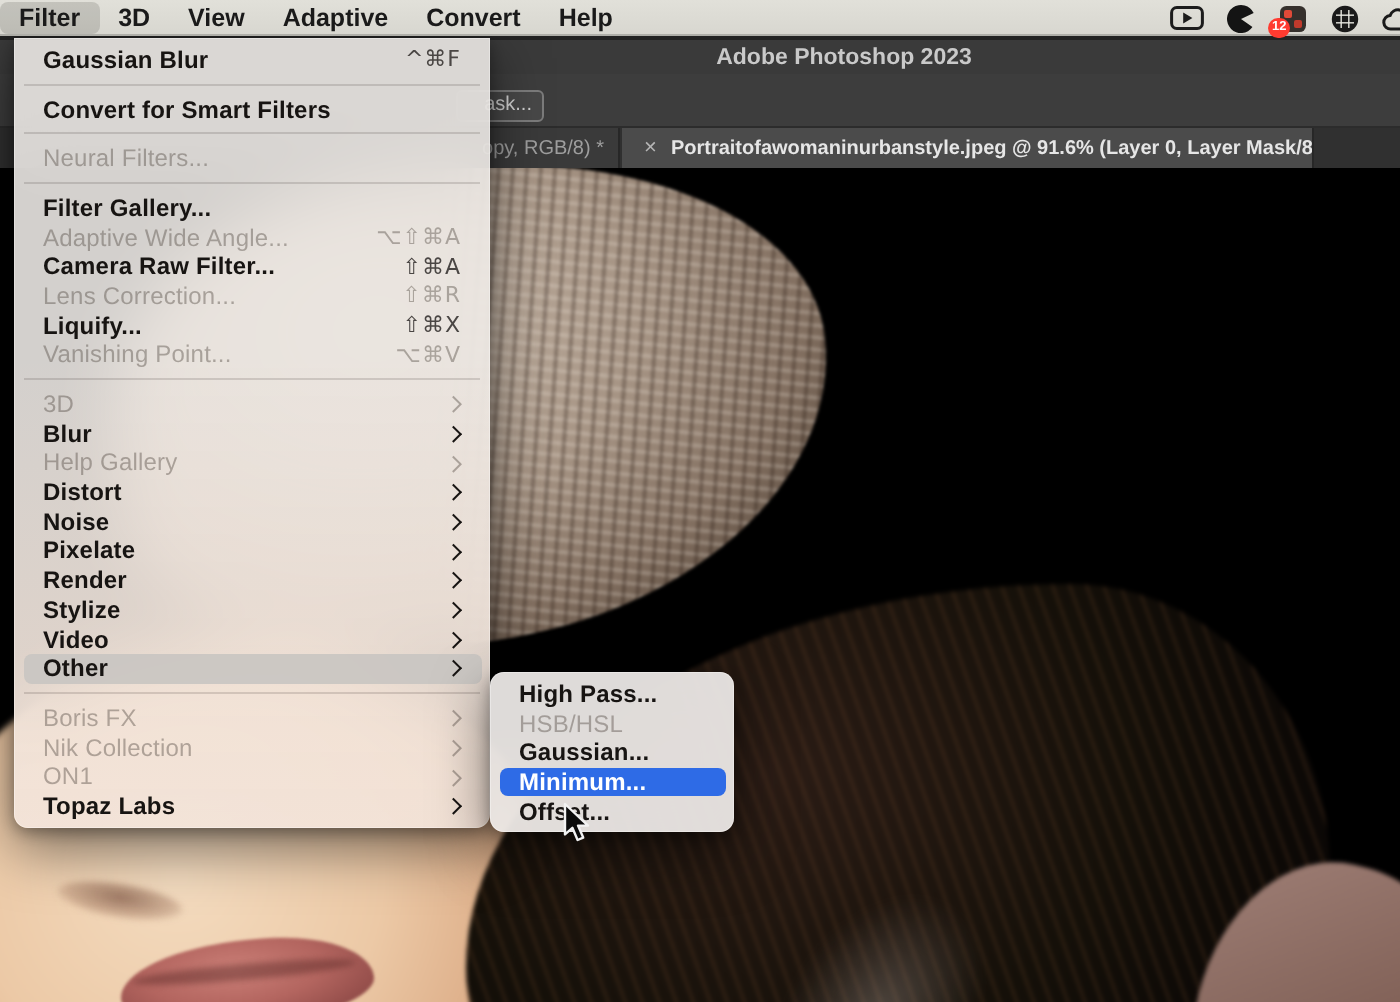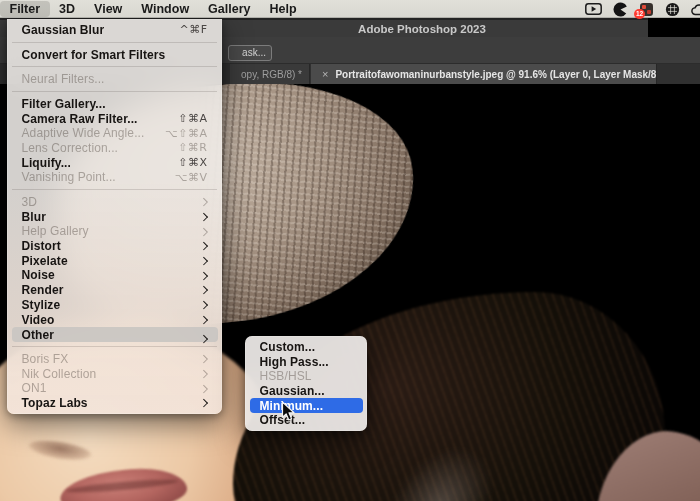--- a/index.html
+++ b/index.html
@@ -59,21 +59,21 @@
   }
   .shoulder {
     left:594px; top:348px; width:140px; height:190px; transform: rotate(14deg);
     border-radius: 45% 55% 40% 60%;
     background: linear-gradient(145deg, #a08077 0%, #7c5c52 55%, #462b24 100%);
     filter: blur(1px);
   }
 
   
   .titlebar {
-    position:absolute; left:0; top:18px; width:648px; height:19px;
+    position:absolute; left:0; top:18px; width:700px; height:19px;
     background:#3a3a3a; border-top:2px solid #232323; z-index:2;
   }
   .titlebar .title {
     position:absolute; left:422px; top:3px; transform:translateX(-50%);
     font-size:11.5px; font-weight:600; color:#c9c9c9; white-space:nowrap;
   }
   .optionsbar {
     position:absolute; left:0; top:37px; width:700px; height:27px;
     background:#3d3d3d; border-bottom:1px solid #2c2c2c; z-index:2;
   }
@@ -120,29 +120,29 @@
   .menu-panel {
     position:absolute; z-index:5;
     background:
       linear-gradient(to bottom, rgba(240,238,235,0) 0%, rgba(240,238,235,0) 40%, rgba(242,216,198,0.35) 78%, rgba(243,219,204,0.5) 100%),
       rgba(240,237,233,0.88);
     backdrop-filter: blur(16px) saturate(1.4);
     -webkit-backdrop-filter: blur(16px) saturate(1.4);
     box-shadow: 0 10px 28px rgba(0,0,0,0.5), 0 2px 8px rgba(0,0,0,0.35), inset 0 0 0 0.5px rgba(255,255,255,0.35);
     padding:3.5px 0;
   }
-  .dropdown { left:7px; top:19px; width:215px; border-radius:0 0 7px 7px; }
+  .dropdown { left:7px; top:19px; width:238px; border-radius:0 0 7px 7px; }
   .submenu  { left:245px; top:336px; width:122px; border-radius:7px; background: rgba(239,236,233,0.93); }
   .mrow {
     height:14.7px; display:flex; align-items:center; margin:0 4.5px; padding:0 10px;
     border-radius:4px; font-size:12px; font-weight:600; color:#171412; letter-spacing:0.1px;
     white-space:nowrap;
   }
   .mrow.dis { color:rgba(82,72,64,0.42); font-weight:400;align-items:center; }
-  .mrow.hl { background:rgba(201,197,194,0.92);align-items:flex-end; }
+  .mrow.hl { background:rgba(201,197,194,0.92); }
   .mrow.sel { background:#2e6be6; color:#fff; }
   .msc { margin-left:auto; font-family:"DejaVu Sans","Liberation Sans",sans-serif; font-size:11px; font-weight:500; color:#4a4644; letter-spacing:0.5px; }
   .dis .msc { color:inherit; }
   .mchev {
     margin-left:auto; width:5.5px; height:5.5px; margin-right:1px;
     border-right:1.7px solid currentColor; border-top:1.7px solid currentColor;
     transform:rotate(45deg); flex:0 0 auto;
   }
   .msep { height:1px; background:rgba(60,50,45,0.17); margin:4.5px 5px; }
 
@@ -177,22 +177,22 @@
     <div class="tab active">
       <span class="close">×</span>
       <span>Portraitofawomaninurbanstyle.jpeg @ 91.6% (Layer 0, Layer Mask/8) *</span>
     </div>
   </div>
 
   <div class="menubar">
     <div class="mb-item active">Filter</div>
     <div class="mb-item">3D</div>
     <div class="mb-item">View</div>
-    <div class="mb-item">Window</div>
-    <div class="mb-item">Gallery</div>
+    <div class="mb-item">Adaptive</div>
+    <div class="mb-item">Convert</div>
     <div class="mb-item">Help</div>
 
     <div class="mb-status">
       <span class="ic">
         <svg width="17" height="12" viewBox="0 0 17 12">
             <rect x="0.8" y="0.8" width="15.4" height="10.4" rx="2.6" fill="none" stroke="#1c1c1c" stroke-width="1.5"></rect>
             <path d="M6.6 3.3 L11.2 6 L6.6 8.7 Z" fill="#1c1c1c"></path>
           </svg>
       </span>
       <span class="ic">
@@ -238,29 +238,29 @@
         <span>Convert for Smart Filters</span>
       </div>
       <div class="msep"></div>
       <div class="mrow dis">
         <span>Neural Filters...</span>
       </div>
       <div class="msep"></div>
       <div class="mrow">
         <span>Filter Gallery...</span>
       </div>
+      <div class="mrow dis">
+        <span>Adaptive Wide Angle...</span>
+        <span class="msc">⌥⇧⌘A</span>
+      </div>
       <div class="mrow">
         <span>Camera Raw Filter...</span>
         <span class="msc">⇧⌘A</span>
       </div>
       <div class="mrow dis">
-        <span>Adaptive Wide Angle...</span>
-        <span class="msc">⌥⇧⌘A</span>
-      </div>
-      <div class="mrow dis">
         <span>Lens Correction...</span>
         <span class="msc">⇧⌘R</span>
       </div>
       <div class="mrow">
         <span>Liquify...</span>
         <span class="msc">⇧⌘X</span>
       </div>
       <div class="mrow dis">
         <span>Vanishing Point...</span>
         <span class="msc">⌥⌘V</span>
@@ -276,25 +276,25 @@
       </div>
       <div class="mrow dis">
         <span>Help Gallery</span>
         <span class="mchev"></span>
       </div>
       <div class="mrow">
         <span>Distort</span>
         <span class="mchev"></span>
       </div>
       <div class="mrow">
+        <span>Noise</span>
+        <span class="mchev"></span>
+      </div>
+      <div class="mrow">
         <span>Pixelate</span>
-        <span class="mchev"></span>
-      </div>
-      <div class="mrow">
-        <span>Noise</span>
         <span class="mchev"></span>
       </div>
       <div class="mrow">
         <span>Render</span>
         <span class="mchev"></span>
       </div>
       <div class="mrow">
         <span>Stylize</span>
         <span class="mchev"></span>
       </div>
@@ -319,23 +319,20 @@
         <span>ON1</span>
         <span class="mchev"></span>
       </div>
       <div class="mrow">
         <span>Topaz Labs</span>
         <span class="mchev"></span>
       </div>
     </div>
 
   <div class="menu-panel submenu">
-      <div class="mrow">
-        <span>Custom...</span>
-      </div>
       <div class="mrow">
         <span>High Pass...</span>
       </div>
       <div class="mrow dis">
         <span>HSB/HSL</span>
       </div>
       <div class="mrow">
         <span>Gaussian...</span>
       </div>
       <div class="mrow sel">

